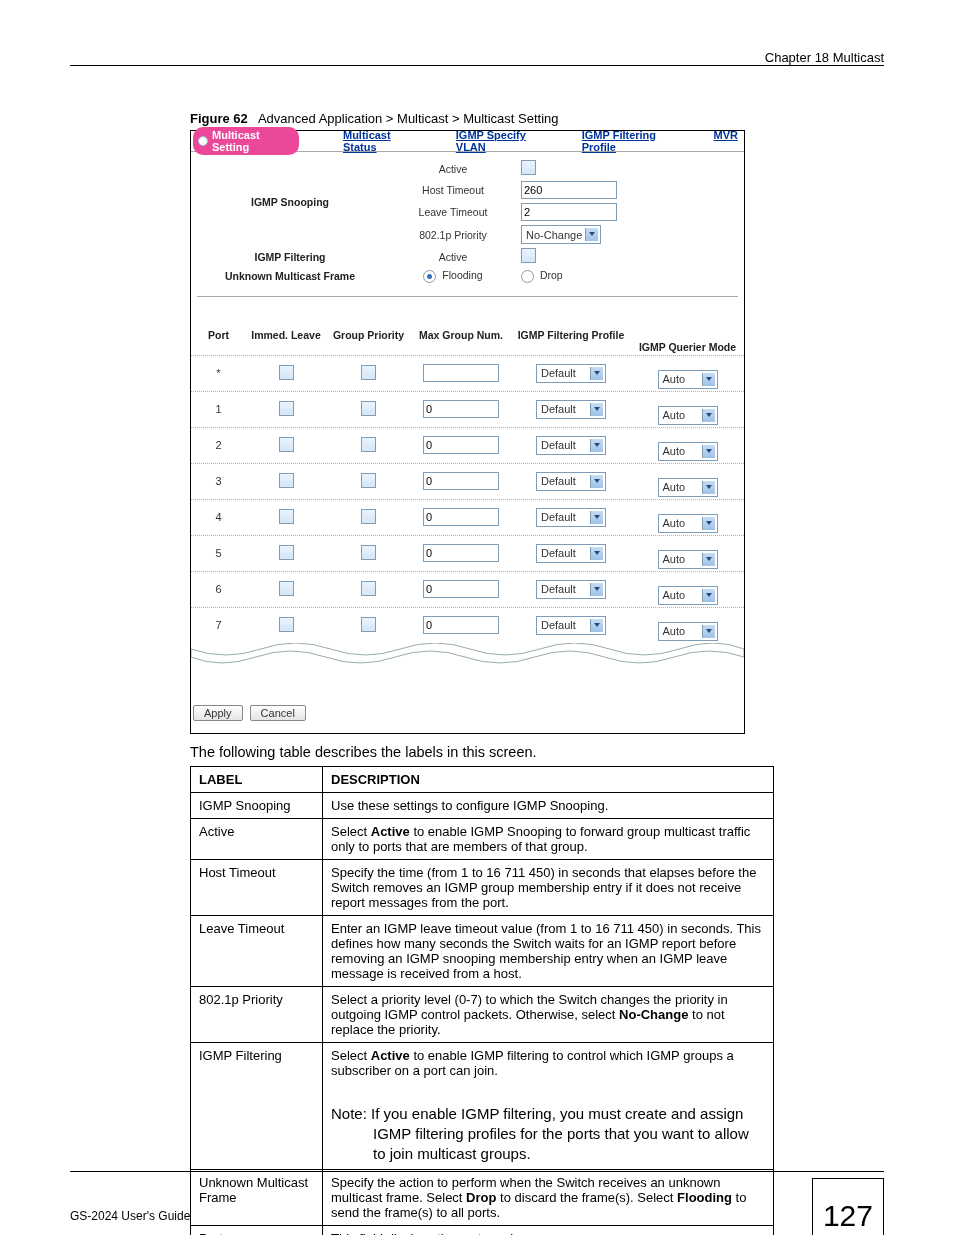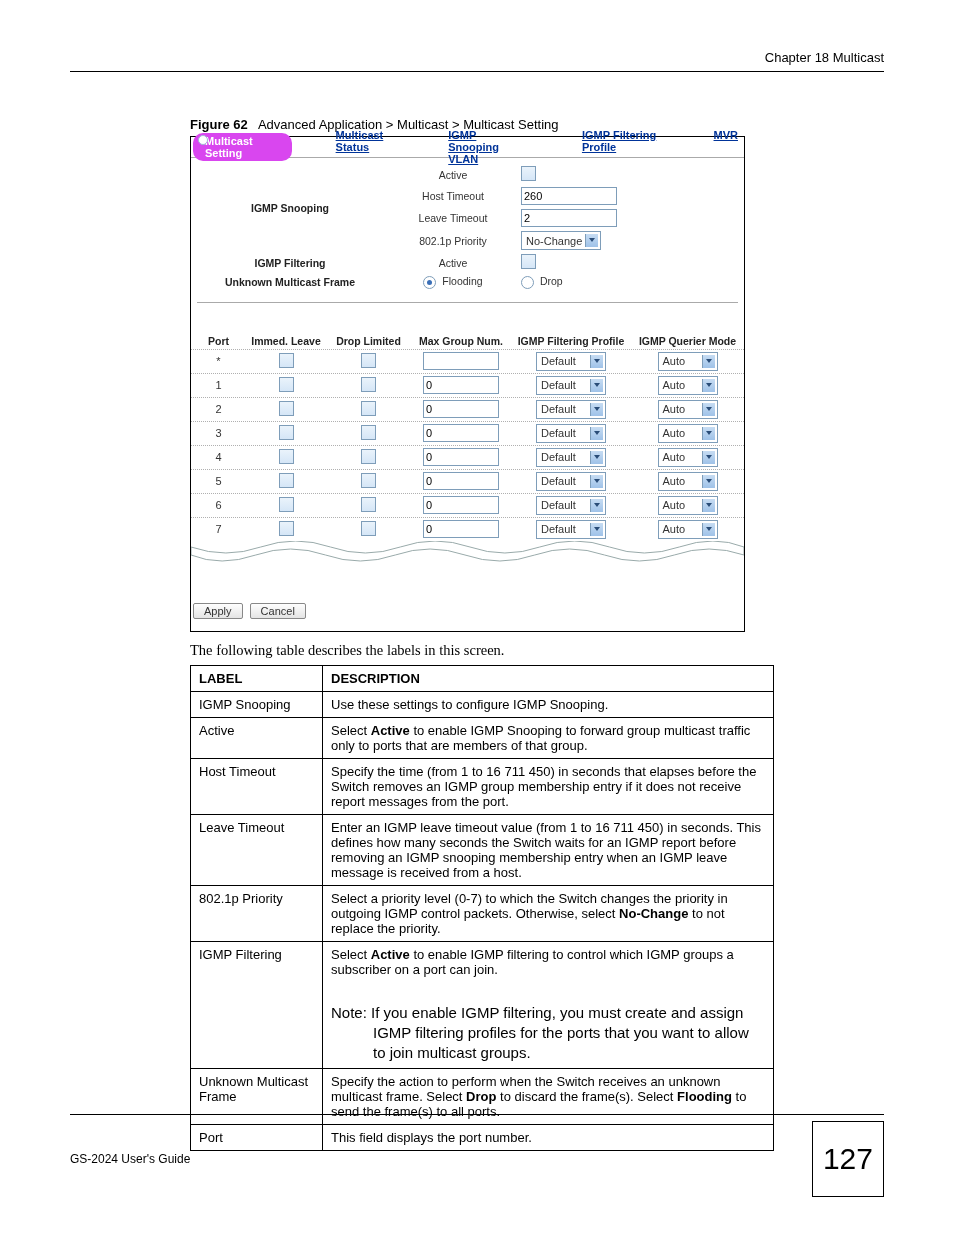--- a/index.html
+++ b/index.html
@@ -14,21 +14,20 @@
     width: 954px;
     min-height: 1235px;
     margin: 0 auto;
     padding: 50px 70px 40px 70px;
     box-sizing: border-box;
     position: relative;
   }
   .chapter-head {
     text-align: right;
     font-size: 13px;
-    padding-bottom: 6px;
     border-bottom: 1px solid #000;
     margin-bottom: 45px;
   }
   .figure-caption {
     margin-left: 120px;
     margin-bottom: 4px;
     font-size: 13px;
   }
   .figure-caption b { font-weight: bold; }
   .screenshot {
@@ -42,27 +41,27 @@
     color: #333;
   }
   .ss-toprow {
     display:flex;
     align-items:center;
     height:20px;
     background:#fff;
   }
   .ss-tab {
     display:inline-flex;
-    align-items:flex-start;
-    background:#d946ef;
+    align-items:center;
+    background:#ec4899;
     color:#fff;
     font-weight:bold;
     font-size:11px;
     border-radius:10px;
-    padding:2px 14px 2px 12px;
+    padding:2px 14px 2px 19px;
     margin-left:2px;
     position:relative;
   }
   .ss-tab-dot {
     width:8px;height:8px;border-radius:50%;
     background:#fff; position:absolute; left:5px;
     border:1px solid #9fb8d6;
   }
   .ss-links {
     margin-left:auto;
@@ -134,41 +133,41 @@
     margin-top:30px;
   }
   .ss-porthead div, .ss-portrow div {
     text-align:center;
   }
   .c-port { width:55px; }
   .c-il   { width:80px; }
   .c-gl   { width:85px; }
   .c-mgn  { width:100px; }
   .c-ifp  { width:120px; }
-  .c-iqm  { flex:1; }
+  .c-iqm  { flex:1;margin-top:12px; }
   .ss-portrow {
     display:flex; align-items:center;
     font-size:11px; padding:2px 0;
     border-top:1px dotted #b0b0b0;
   }
   .ss-portrow .ss-input { width:70px; }
   .ss-portrow .ss-select { min-width:50px; }
   .ss-buttons {
     text-align:left; padding:40px 0 12px 0;
   }
   .ss-btn {
     display:inline-block; border:1px solid #888;
     background:linear-gradient(#fefefe,#e4e4e4);
     font-size:11px; padding:1px 10px; margin:0 2px;
     border-radius:2px;
   }
   .body-text {
     margin: 10px 0 6px 120px;
     font-size: 14.5px;
-    font-family: Liberation Serif, serif;
+    font-family: Liberation Sans, sans-serif;
   }
   .table-caption {
     margin-left: 120px;
     font-size: 13px;
     margin-bottom: 4px;
   }
   table.desc {
     margin-left:120px;
     width: 584px;
     border-collapse: collapse;
@@ -221,21 +220,21 @@
   </div>
 
   <div class="screenshot">
     <div class="ss-toprow">
       <span class="ss-tab">
         <span class="ss-tab-dot"></span>
         <span>Multicast Setting</span>
       </span>
       <span class="ss-links">
         <a href="#">Multicast Status</a>
-        <a href="#">IGMP Snooping VLAN</a>
+        <a href="#">IGMP Specify VLAN</a>
         <a href="#">IGMP Filtering Profile</a>
         <a href="#">MVR</a>
       </span>
     </div>
 
     <div class="ss-config">
       <table>
         <tbody>
             <tr>
           <td class="lbl-main" rowspan="4">IGMP Snooping</td>
@@ -274,21 +273,21 @@
           </td>
         </tr>
       </tbody>
         </table>
     </div>
     <div class="ss-divider"></div>
 
     <div class="ss-porthead">
       <div class="c-port">Port</div>
       <div class="c-il">Immed. Leave</div>
-      <div class="c-gl">Drop Limited</div>
+      <div class="c-gl">Group Priority</div>
       <div class="c-mgn">Max Group Num.</div>
       <div class="c-ifp">IGMP Filtering Profile</div>
       <div class="c-iqm">IGMP Querier Mode</div>
     </div>
     <div id="port-rows">
         <div class="ss-portrow">
           <div class="c-port">*</div>
           <div class="c-il"><span class="ss-chk"></span></div>
           <div class="c-gl"><span class="ss-chk"></span></div>
           <div class="c-mgn"><input class="ss-input" value="" style=""></div>

